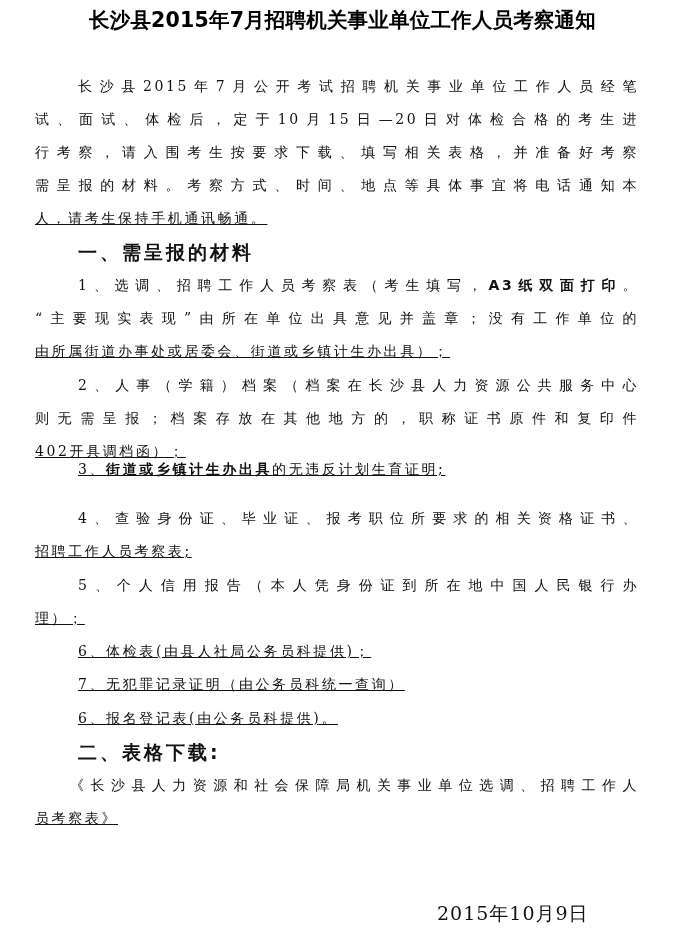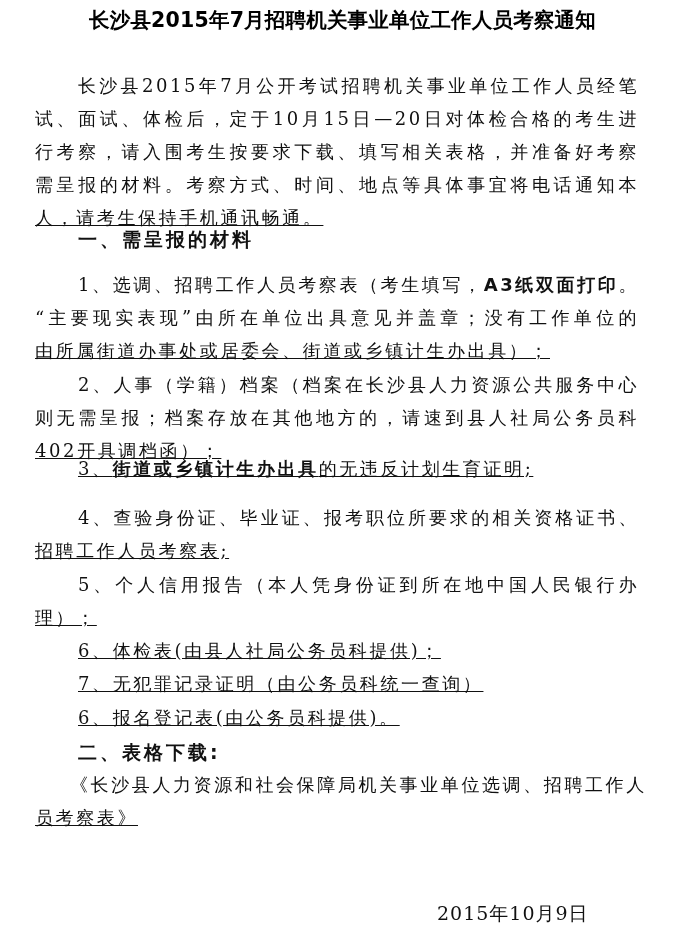--- a/index.html
+++ b/index.html
@@ -32,21 +32,21 @@
       font-size: 20.5px;
       line-height: 28px;
       letter-spacing: 0.2px;
       white-space: nowrap;
       color: #000;
     }
     .line {
       position: absolute;
       left: 35px;
       width: 604px;
-      font-size: 18px;
+      font-size: 14px;
       line-height: 26px;
       white-space: nowrap;
       letter-spacing: 2.6px;
       text-align: justify;
       text-align-last: justify;
     }
     .line.indent { left: 78px; width: 561px; }
     .line.last { text-align-last: left; text-decoration: underline; }
     .heading {
       font-family: "DejaVu Sans", "Liberation Sans", sans-serif;
@@ -76,28 +76,28 @@
 <div class="doc">
 
   <div class="title">长沙县2015年7月招聘机关事业单位工作人员考察通知</div>
 
   <div class="line indent" style="top:73px">长沙县2015年7月公开考试招聘机关事业单位工作人员经笔</div>
   <div class="line" style="top:106px">试、面试、体检后，定于10月15日—20日对体检合格的考生进</div>
   <div class="line" style="top:139px">行考察，请入围考生按要求下载、填写相关表格，并准备好考察</div>
   <div class="line" style="top:172px">需呈报的材料。考察方式、时间、地点等具体事宜将电话通知本</div>
   <div class="line last" style="top:205px">人，请考生保持手机通讯畅通。</div>
 
-  <div class="line indent heading" style="top:226px">一、需呈报的材料</div>
+  <div class="line indent heading" style="top:239px">一、需呈报的材料</div>
 
   <div class="line indent" style="top:272px"><span>1、选调、招聘工作人员考察表（考生填写，</span><span class="bold">A3纸双面打印</span><span>。</span></div>
   <div class="line" style="top:305px">“主要现实表现”由所在单位出具意见并盖章；没有工作单位的</div>
   <div class="line last" style="top:338px">由所属街道办事处或居委会、街道或乡镇计生办出具）；</div>
 
   <div class="line indent" style="top:372px">2、人事（学籍）档案（档案在长沙县人力资源公共服务中心</div>
-  <div class="line" style="top:405px">则无需呈报；档案存放在其他地方的，请速到县人社局公务员科</div>
+  <div class="line" style="top:405px">则无需呈报；档案存放在其他地方的，职称证书原件和复印件</div>
   <div class="line last" style="top:438px">402开具调档函）；</div>
 
   <div class="line indent last" style="top:456px"><span>3、</span><span class="bold">街道或乡镇计生办出具</span><span>的无违反计划生育证明;</span></div>
 
   <div class="line indent" style="top:505px">4、查验身份证、毕业证、报考职位所要求的相关资格证书、</div>
   <div class="line last" style="top:538px">招聘工作人员考察表;</div>
 
   <div class="line indent" style="top:572px">5、个人信用报告（本人凭身份证到所在地中国人民银行办</div>
   <div class="line last" style="top:605px">理）；</div>
 

